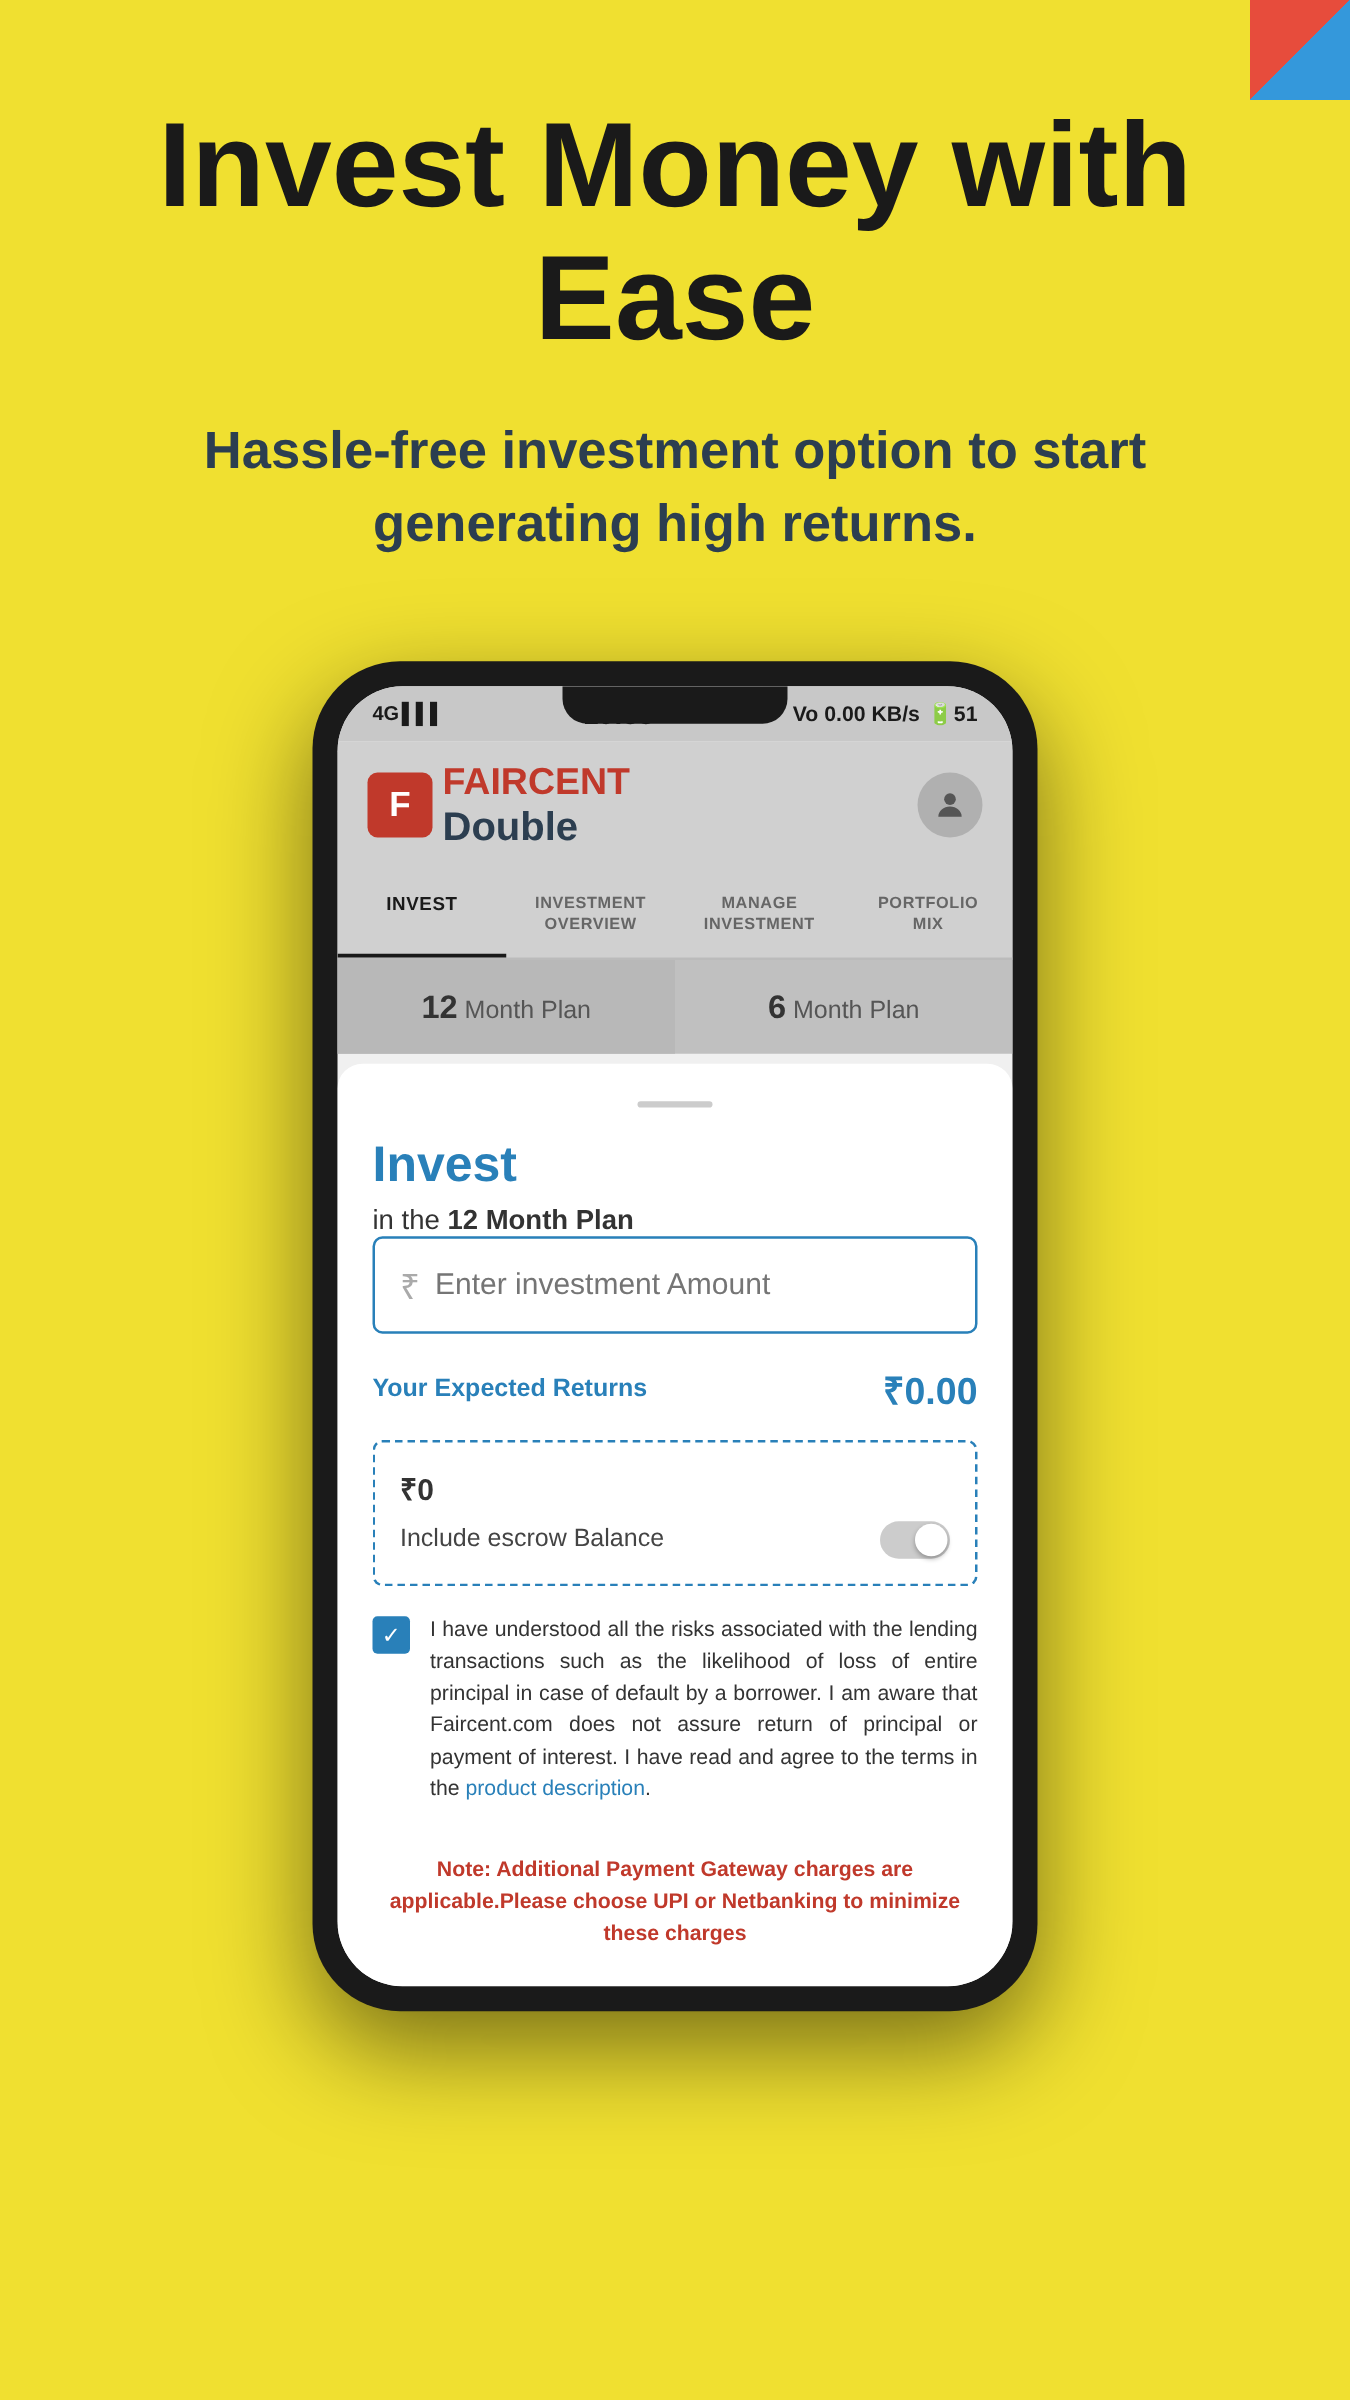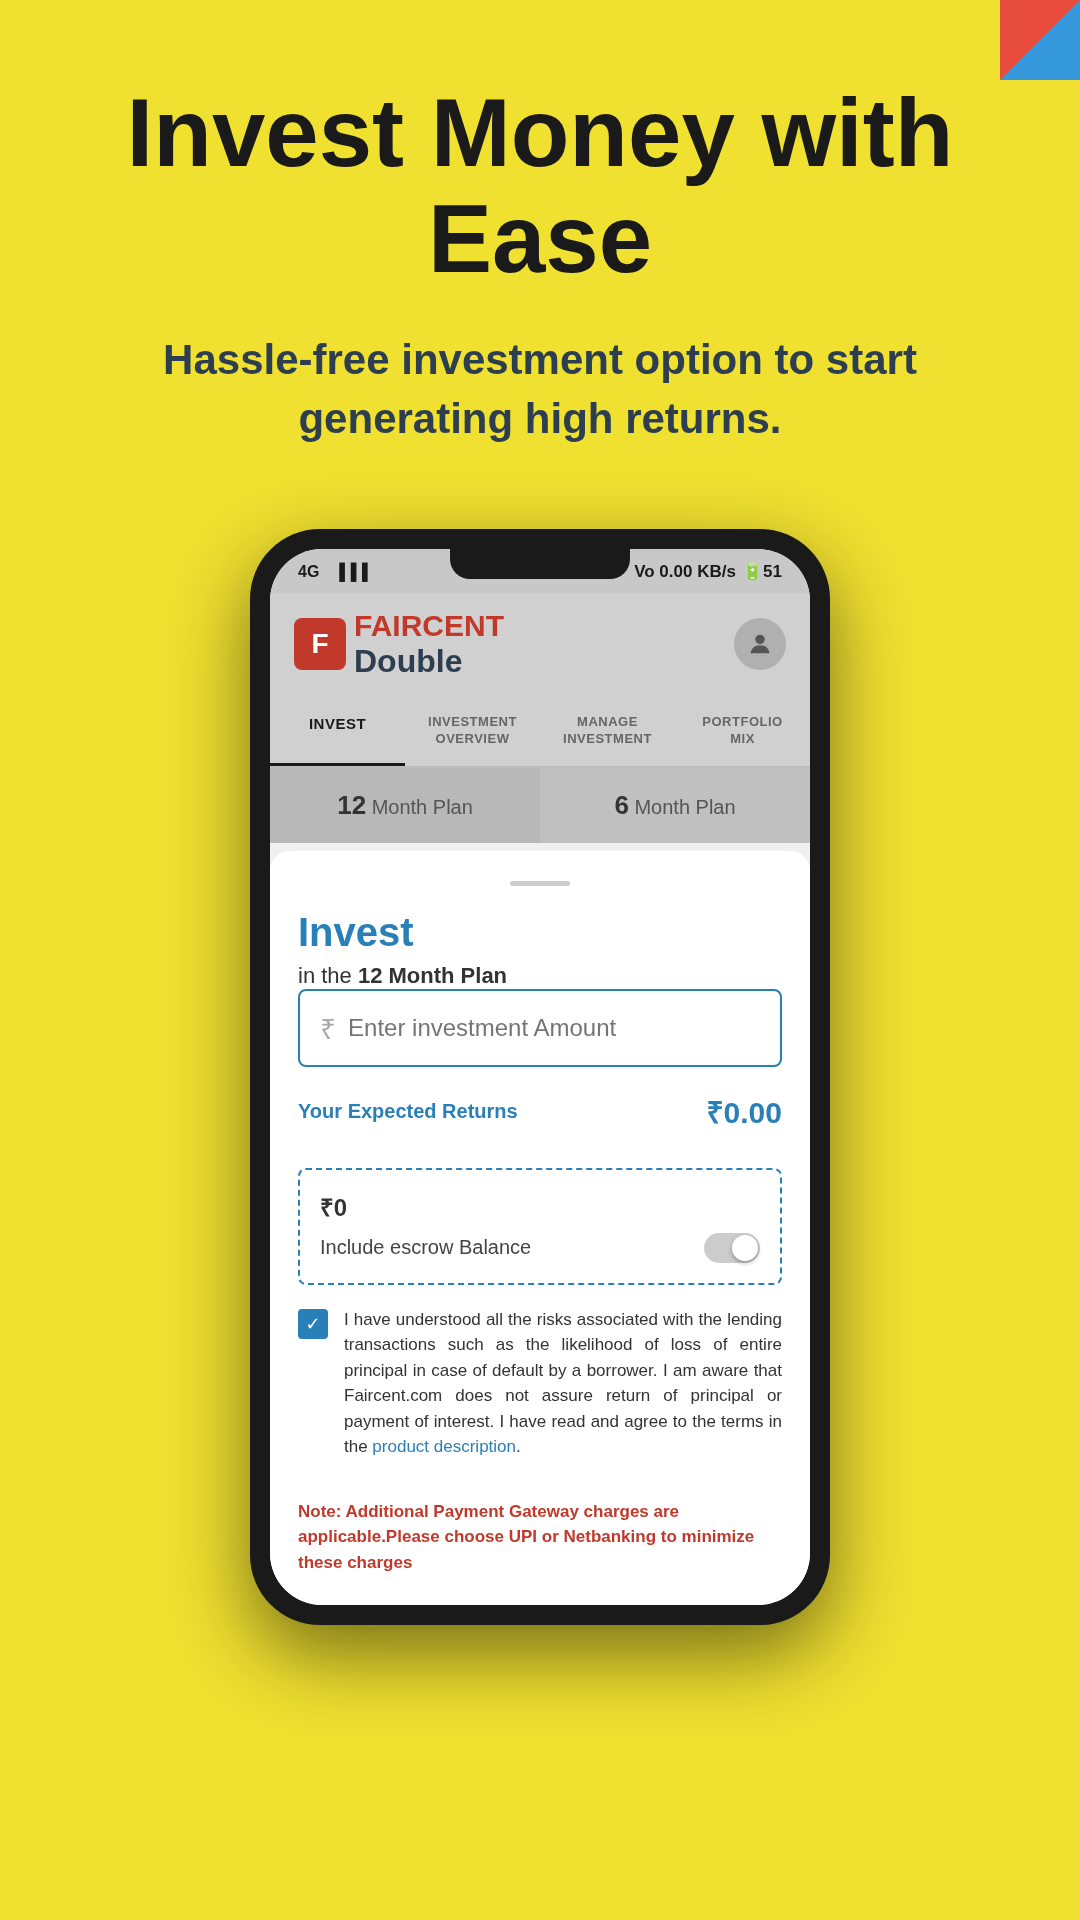--- a/index.html
+++ b/index.html
@@ -71,21 +71,21 @@
     .status-bar {
       background: #c8c8c8;
       display: flex;
       justify-content: space-between;
       align-items: center;
       padding: 10px 28px 8px;
       font-size: 18px;
       font-weight: 600;
       color: #1a1a1a;
     }
-    .status-left { display: flex; align-items: center; gap: 20px; font-size: 16px; }
+    .status-left { display: flex; align-items: center; gap: 2px; font-size: 16px; }
     .status-time { font-size: 22px; font-weight: 700; }
     .status-right { display: flex; align-items: center; gap: 6px; font-size: 17px; }
 
     
     .notch {
       position: absolute;
       top: 0; left: 50%; transform: translateX(-50%);
       width: 180px; height: 30px;
       background: #1a1a1a;
       border-radius: 0 0 20px 20px;
@@ -218,21 +218,21 @@
       color: #aaa;
       width: 100%;
       background: transparent;
     }
 
     
     .returns-row {
       display: flex;
       justify-content: space-between;
       align-items: center;
-      margin-bottom: 36px;
+      margin-bottom: 20px;
     }
     .returns-label {
       font-size: 20px;
       font-weight: 700;
       color: #2980b9;
       max-width: 220px;
       line-height: 1.3;
     }
     .returns-value {
       font-size: 30px;
@@ -302,20 +302,21 @@
       line-height: 1.5;
       text-align: justify;
     }
     .checkbox-text a { color: #2980b9; text-decoration: none; }
 
     
     .note-text {
       font-size: 17px;
       color: #c0392b;
       font-weight: 700;
+      text-align: center;
       line-height: 1.5;
       margin-top: 39px;
     }
   </style>
 </head>
 <body>
 
 <div class="corner-accent"></div>
 
 <div class="hero-section">

